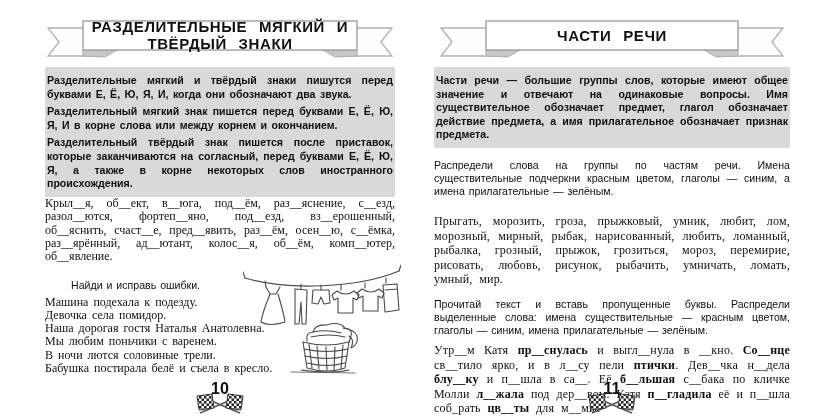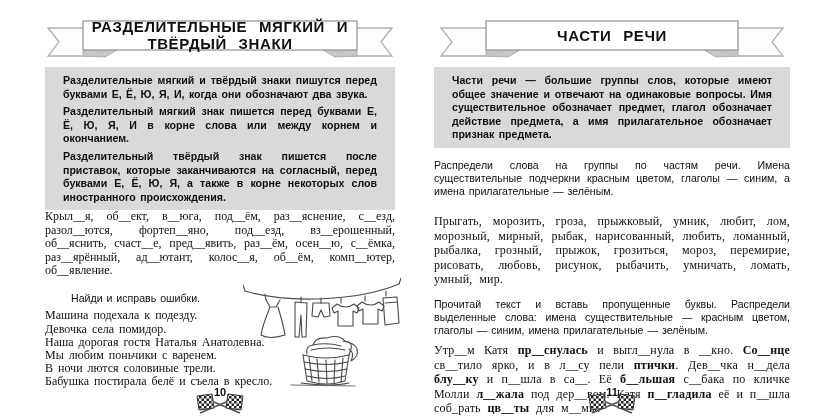--- a/index.html
+++ b/index.html
@@ -18,21 +18,21 @@
   .ribbon svg{position:absolute;inset:0;width:100%;height:100%;}
   .ribbon__title{
     position:absolute;left:40px;right:40px;top:8px;height:28px;
     display:flex;align-items:center;justify-content:center;
     font-weight:bold;font-size:15px;letter-spacing:0.6px;word-spacing:7px;
     color:#111;text-align:center;
   }
 
   
   .rulebox{
-    background:#d9d9d9;margin-top:8px;padding:7px 18px 6px;
+    background:#d9d9d9;margin-top:8px;padding:7px 2px 6px;
     font-weight:bold;font-size:10.6px;line-height:13.6px;text-align:justify;
     word-spacing:1.5px;
   }
   .rulebox p{margin:0 0 4px;}
   .rulebox p:last-child{margin-bottom:0;}
 
   .instr{font-size:10.6px;line-height:13px;text-align:justify;margin:9px 0 4px;word-spacing:1px;}
   .serif{
     font-family:"Liberation Serif","DejaVu Serif",serif;
     font-size:12px;line-height:13.4px;text-align:justify;margin:0;
@@ -46,21 +46,21 @@
     font-family:"Liberation Serif","DejaVu Serif",serif;
     font-size:12px;line-height:13.2px;white-space:nowrap;word-spacing:2px;
   }
   .illus{flex:1;position:relative;margin-top:-10px;}
   .illus svg{position:absolute;right:-6px;top:0;}
 
   .footer{
     position:absolute;bottom:2px;left:50%;transform:translateX(-50%);
     display:flex;flex-direction:column;align-items:center;
   }
-  .pagenum{font-weight:bold;font-size:11px;margin-bottom:-7px;position:relative;z-index:2;}
+  .pagenum{font-weight:bold;font-size:16px;margin-bottom:-7px;position:relative;z-index:2;}
   .seg-b{font-weight:bold;}
 </style>
 </head>
 <body>
 
 <div class="spread">
 
   <div class="page page--left">
 
     <div class="ribbon">

